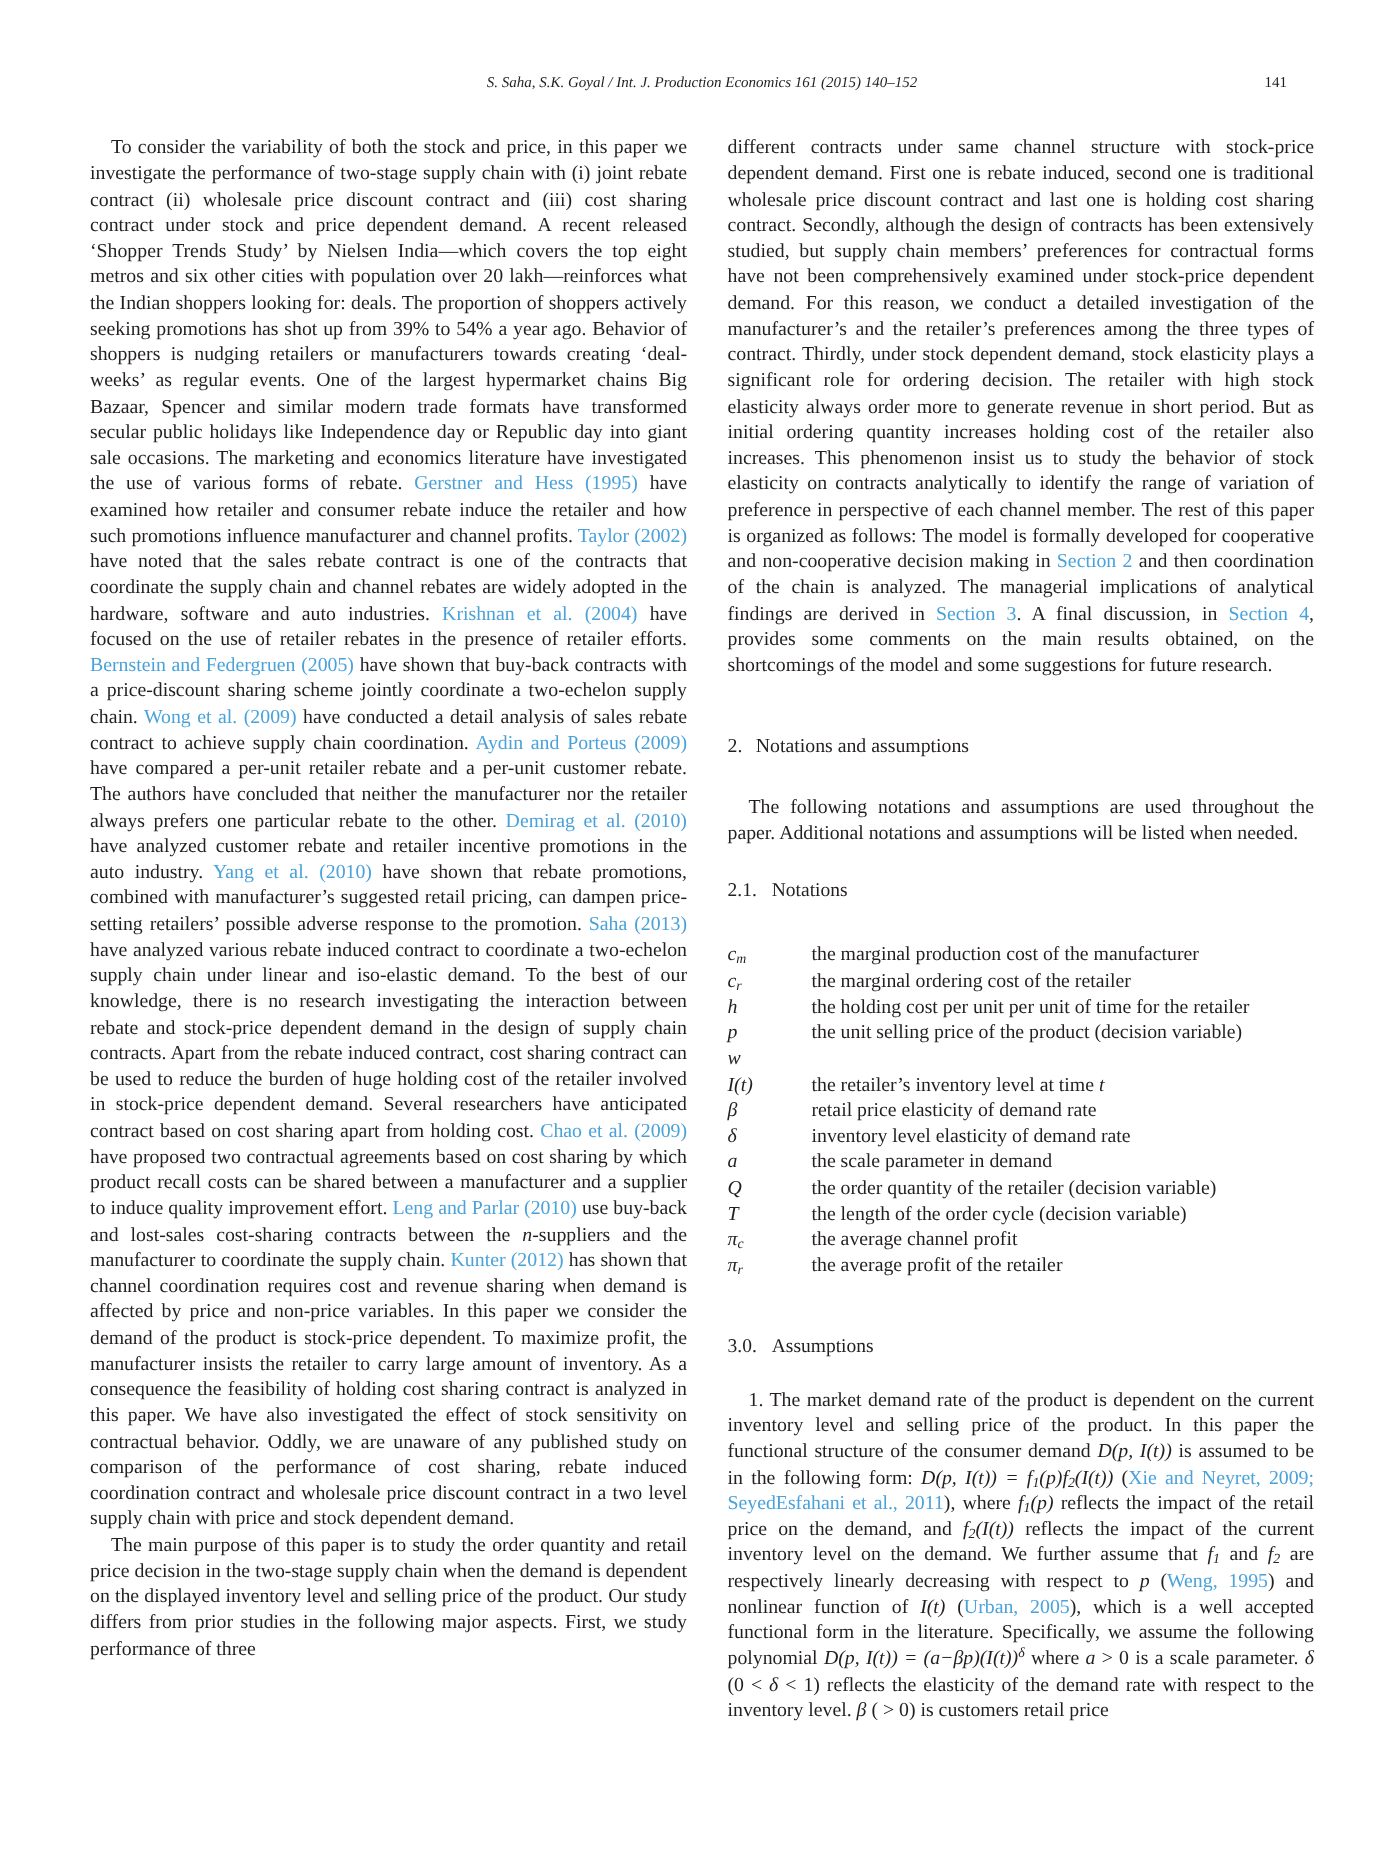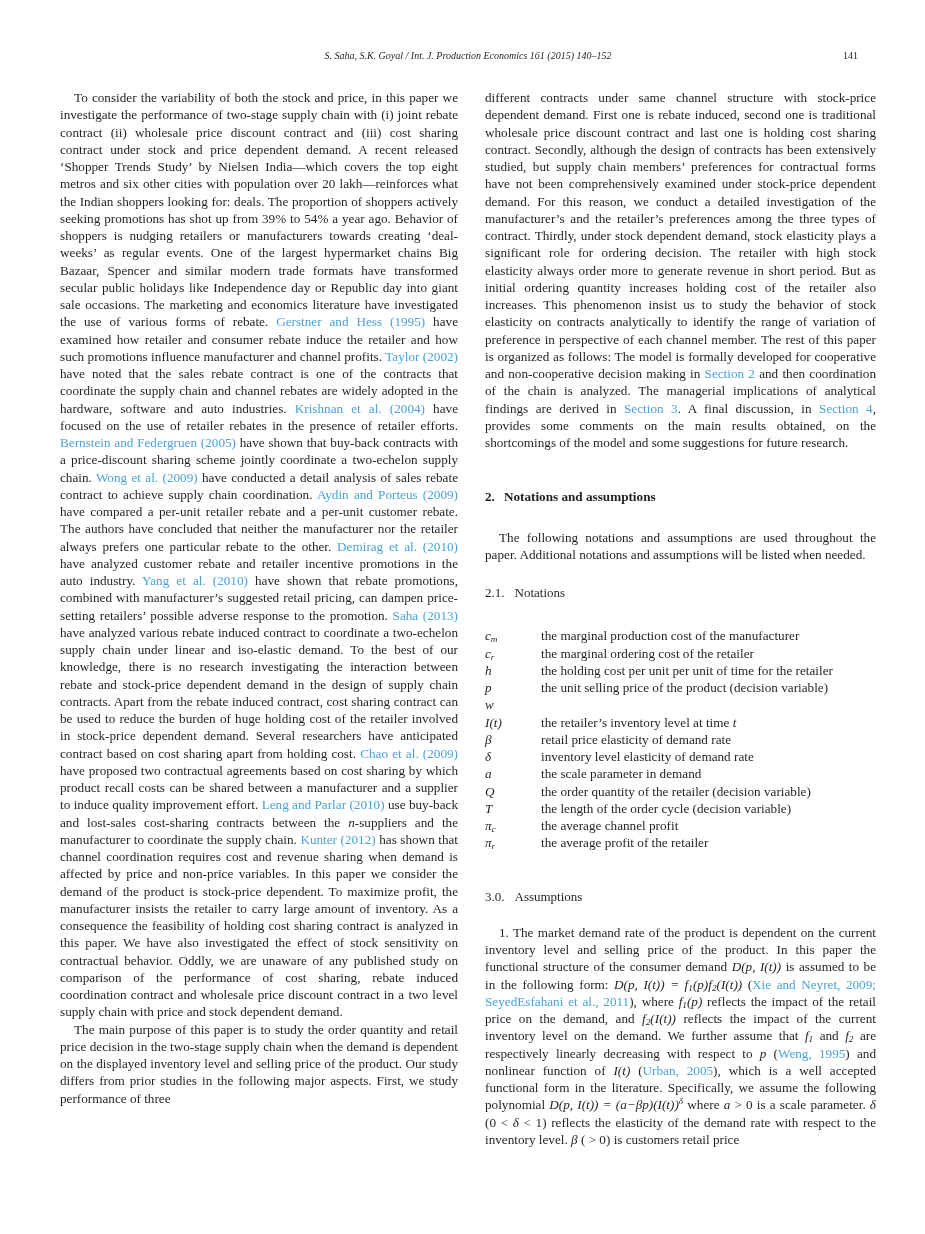--- a/index.html
+++ b/index.html
@@ -22,21 +22,21 @@
 
   .columns { display: flex; gap: 27px; }
   .col { font-size: 13.2px; line-height: 17.25px; }
   .col-left  { width: 398px; }
   .col-right { width: 391px; }
 
   p.para { margin: 0; text-align: justify; }
   p.para.indent { text-indent: 14px; }
 
   h2.heading {
-    font-size: 13.2px; font-weight: bold; line-height: 17.25px;
+    font-size: 13.2px; font-weight: normal; line-height: 17.25px;
     margin: 37px 0 23px 0;
   }
   h2.heading .hnum { margin-right: 9px; }
   h3.subheading {
     font-size: 13px; font-weight: normal; line-height: 17.25px;
     margin: 21px 0 19px 0;
   }
   h3.subheading .hnum { margin-right: 10px; }
   h3.subheading.big-gap { margin-top: 36px; }
 

